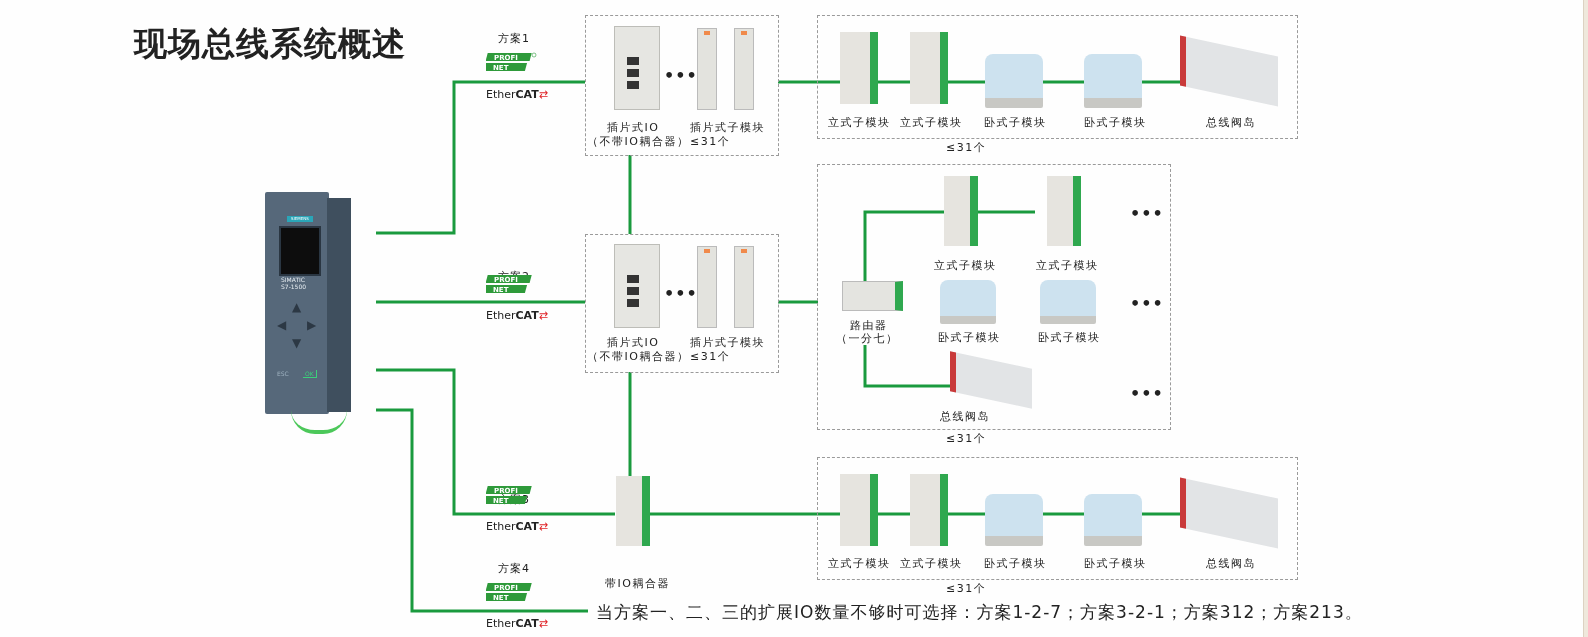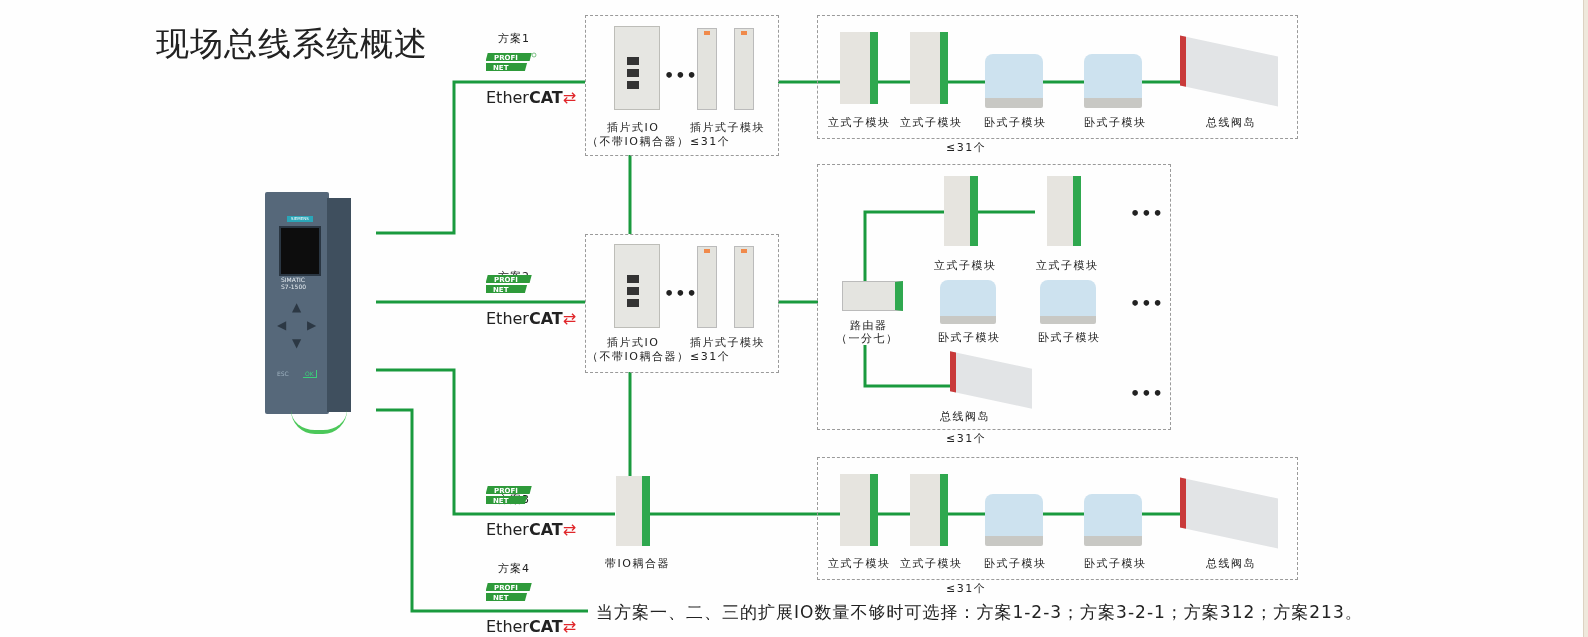--- a/index.html
+++ b/index.html
@@ -1,24 +1,24 @@
 <!DOCTYPE html>
 <html><head>
 <meta charset="utf-8">
 <style>
   html,body{margin:0;padding:0;}
   body{width:1588px;height:637px;position:relative;background:#fefefe;overflow:hidden;font-family:"DejaVu Sans",sans-serif;color:#222;}
   .abs{position:absolute;}
-  .title{left:156px;top:22px;font-size:33px;font-weight:normal;letter-spacing:1px;color:#222;font-family:"DejaVu Sans",sans-serif;}
+  .title{left:134px;top:22px;font-size:33px;font-weight:bold;letter-spacing:1px;color:#222;font-family:"DejaVu Sans",sans-serif;}
   .edge{left:1583px;top:0;width:5px;height:637px;background:#efe8dc;border-left:1px solid #ddd2c2;}
   svg.wires{position:absolute;left:0;top:0;}
   .lbl{font-size:11px;letter-spacing:1.5px;white-space:nowrap;color:#222;text-align:center;}
   .scheme{font-size:11px;letter-spacing:1px;width:60px;text-align:center;}
   .pn{width:52px;height:22px;}
-  .ecat{font-size:16px;white-space:nowrap;}
+  .ecat{font-size:11px;white-space:nowrap;}
   .ecat b{font-weight:900;}
   .box{border:1.5px dashed #9a9a9a;}
   .dots{font-size:16px;font-weight:bold;letter-spacing:1px;}
   .note{font-size:17px;letter-spacing:1px;white-space:nowrap;left:596px;top:601px;}
   
   .plc{left:265px;top:192px;width:88px;height:232px;}
   .dev{position:absolute;}
 </style>
 </head>
 <body>
@@ -176,28 +176,28 @@
 <div class="dev" style="left:1040px;top:280px;width:56px;height:36px;background:#cde2ef;border-radius:8px 8px 2px 2px;border-bottom:8px solid #c8c8c4;"></div>
 <div class="abs lbl" style="left:938px;top:330px;">卧式子模块</div>
 <div class="abs lbl" style="left:1038px;top:330px;">卧式子模块</div>
 <div class="abs dots" style="left:1130px;top:294px;">•••</div>
 <div class="dev" style="left:950px;top:360px;width:76px;height:40px;background:#e2e4e6;transform:skewY(12deg);border-left:6px solid #c93a3a;"></div>
 <div class="abs lbl" style="left:940px;top:409px;">总线阀岛</div>
 <div class="abs dots" style="left:1130px;top:384px;">•••</div>
 <div class="abs lbl" style="left:946px;top:431px;">≤31个</div>
 
 <div class="dev" style="left:616px;top:476px;width:26px;height:70px;background:#e6e4df;border-right:8px solid #2fa84f;"></div>
-<div class="abs lbl" style="left:605px;top:556px;">带IO耦合器</div>
+<div class="abs lbl" style="left:605px;top:576px;">带IO耦合器</div>
 
 <div class="abs box" style="left:817px;top:457px;width:479px;height:121px;"></div>
 <div class="dev" style="left:840px;top:474px;width:30px;height:72px;background:#e6e4df;border-right:8px solid #2fa84f;"></div>
 <div class="dev" style="left:910px;top:474px;width:30px;height:72px;background:#e6e4df;border-right:8px solid #2fa84f;"></div>
 <div class="dev" style="left:985px;top:494px;width:58px;height:42px;background:#cde2ef;border-radius:8px 8px 2px 2px;border-bottom:10px solid #c8c8c4;"></div>
 <div class="dev" style="left:1084px;top:494px;width:58px;height:42px;background:#cde2ef;border-radius:8px 8px 2px 2px;border-bottom:10px solid #c8c8c4;"></div>
 <div class="dev" style="left:1180px;top:488px;width:92px;height:50px;background:#e2e4e6;transform:skewY(12deg);border-left:6px solid #c93a3a;"></div>
 <div class="abs lbl" style="left:828px;top:556px;">立式子模块</div>
 <div class="abs lbl" style="left:900px;top:556px;">立式子模块</div>
 <div class="abs lbl" style="left:984px;top:556px;">卧式子模块</div>
 <div class="abs lbl" style="left:1084px;top:556px;">卧式子模块</div>
 <div class="abs lbl" style="left:1206px;top:556px;">总线阀岛</div>
 <div class="abs lbl" style="left:946px;top:581px;">≤31个</div>
 
-<div class="abs note">当方案一、二、三的扩展IO数量不够时可选择：方案1-2-3；方案3-2-1；方案312；方案213。</div>
+<div class="abs note">当方案一、二、三的扩展IO数量不够时可选择：方案1-2-7；方案3-2-1；方案312；方案213。</div>
 
 </body></html>

